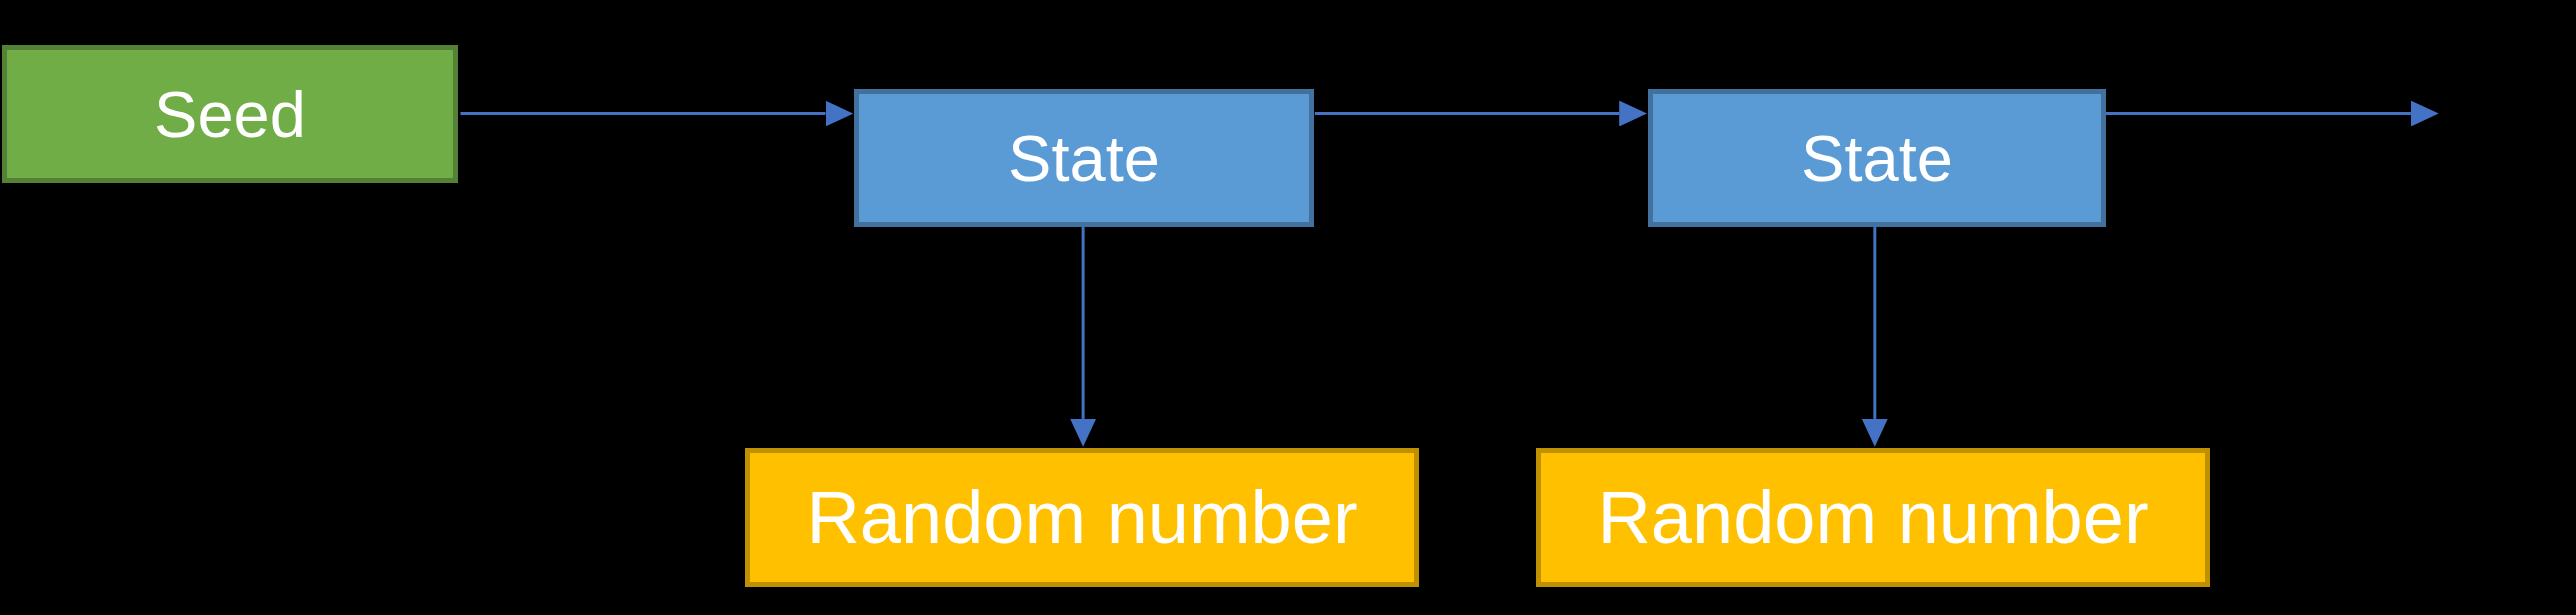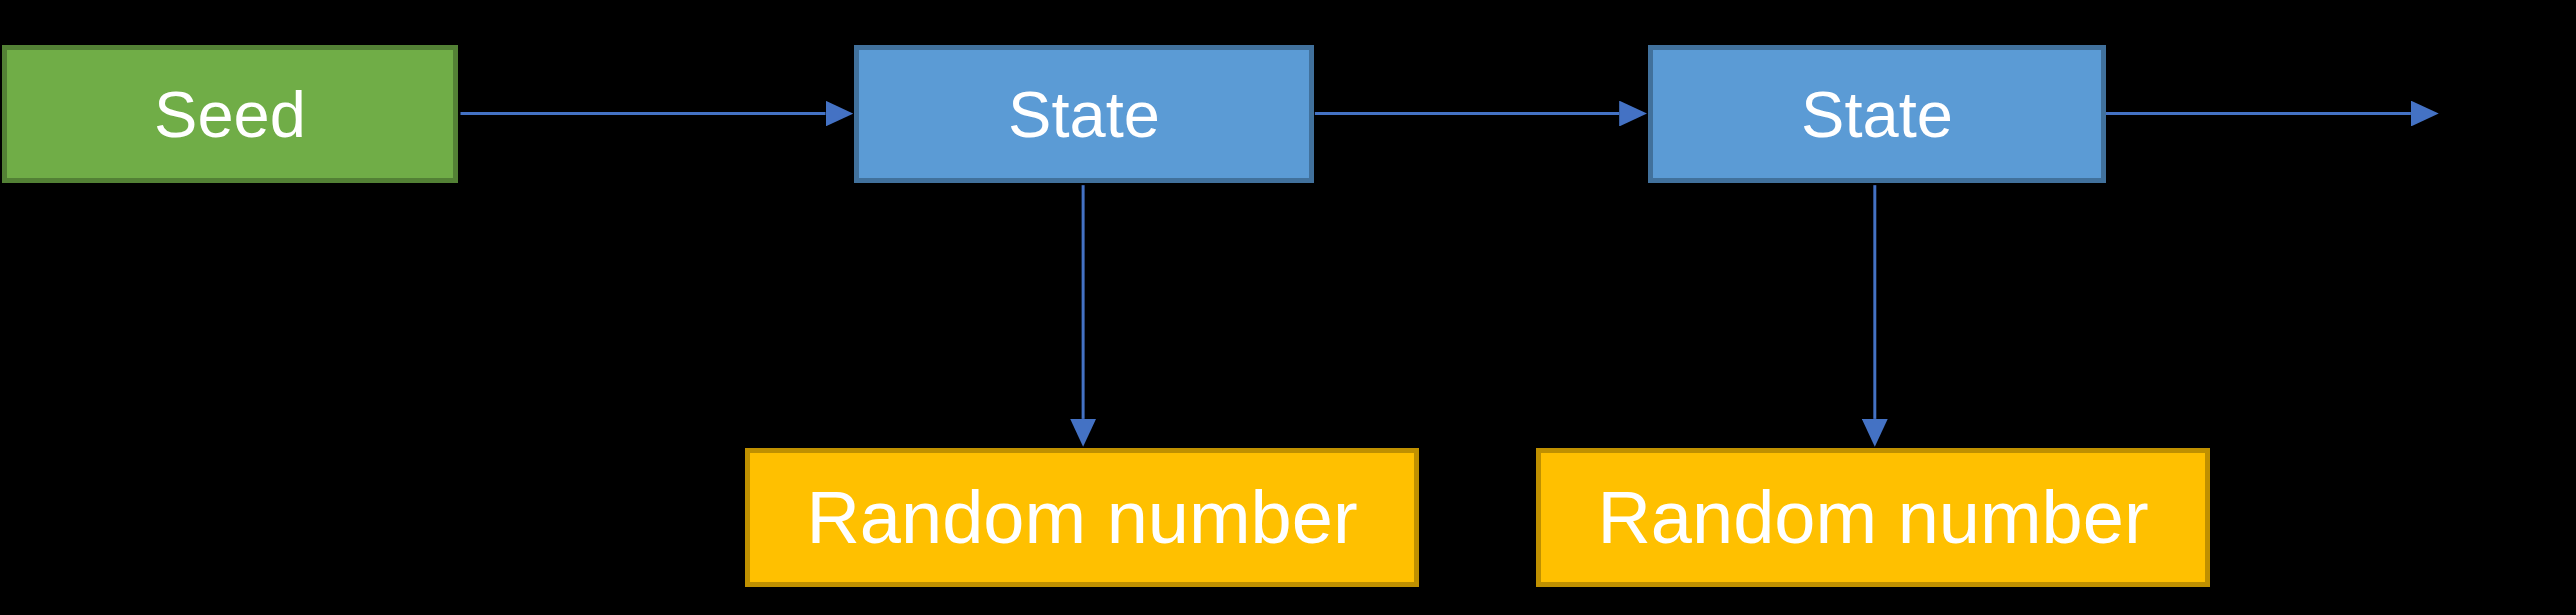--- a/index.html
+++ b/index.html
@@ -61,20 +61,21 @@
   }
   .node.state1 {
     left: 854px; top: 45px;  width: 460px; height: 138px;
   }
   .node.state2 {
     left: 1648px; top: 45px; width: 458px; height: 138px;
   }
   .node.state1, .node.state2 {
     background: var(--state-fill);
     border: 5px solid var(--state-border);
+    margin-top: 44px;
   }
   .node.random1 {
     left: 745px;  top: 448px; width: 674px; height: 139px;
   }
   .node.random2 {
     left: 1536px; top: 448px; width: 674px; height: 139px;
   }
   .node.random1, .node.random2 {
     background: var(--output-fill);
     border: 5px solid var(--output-border);

